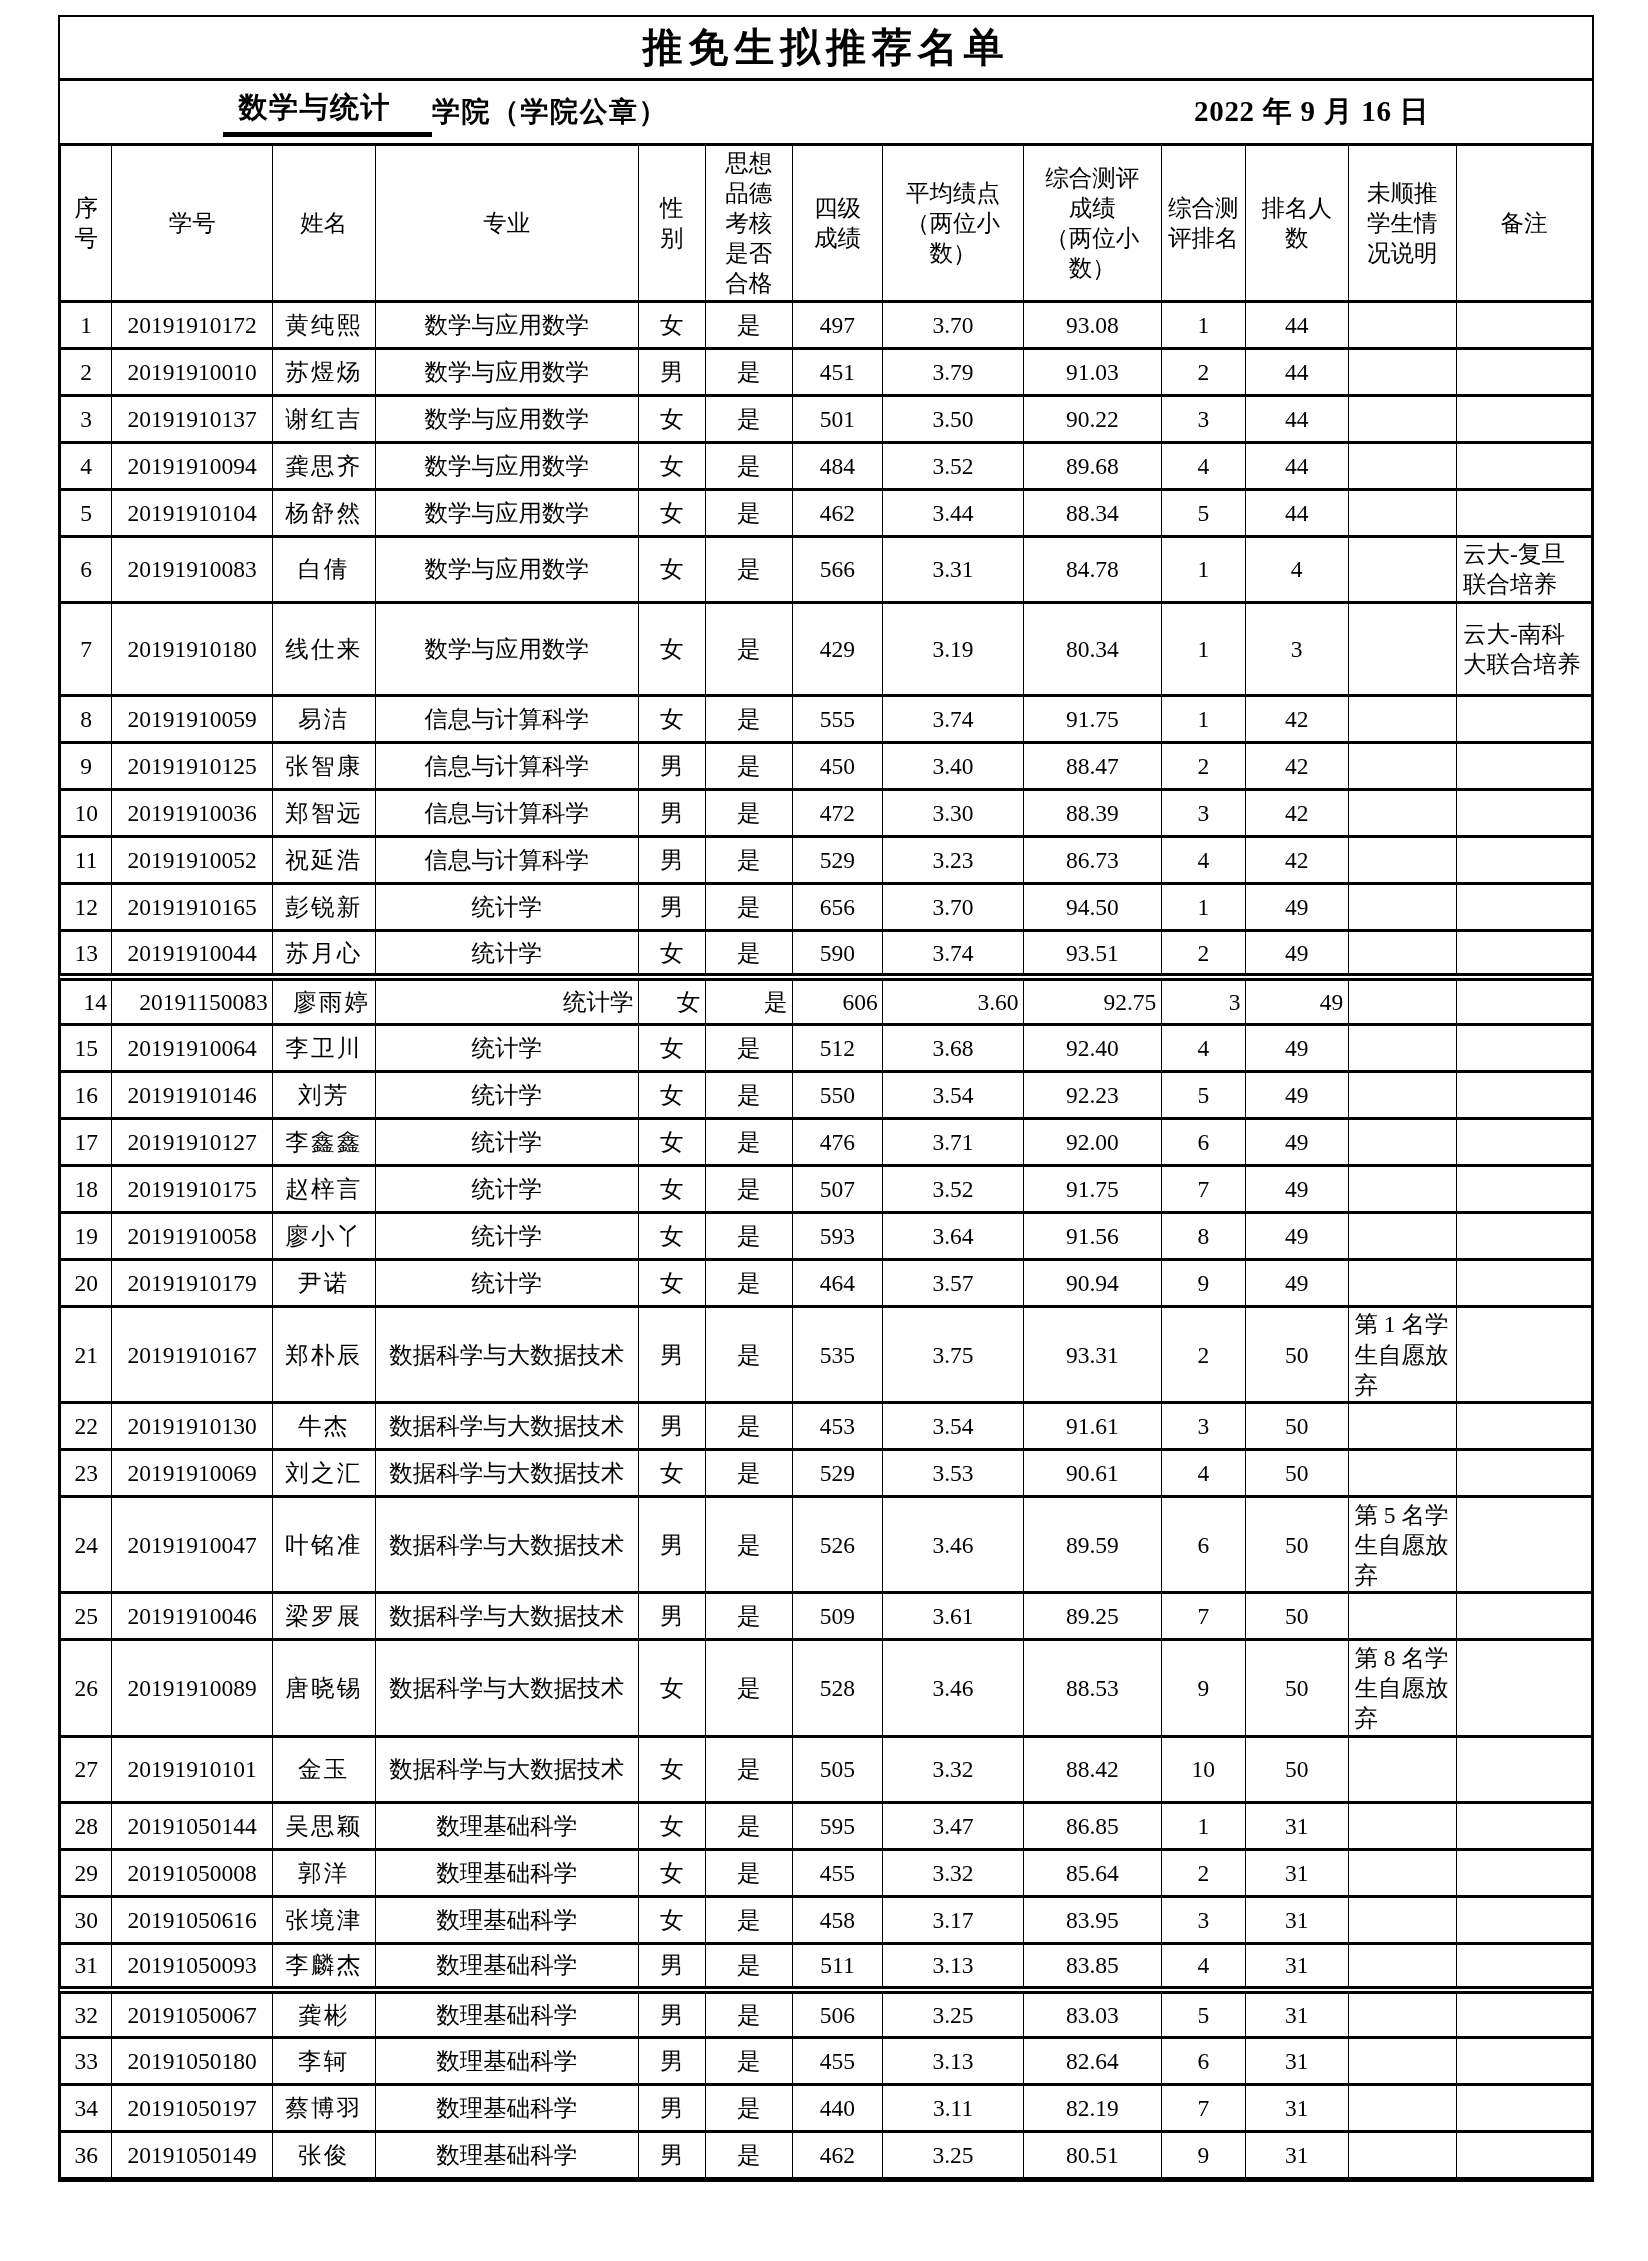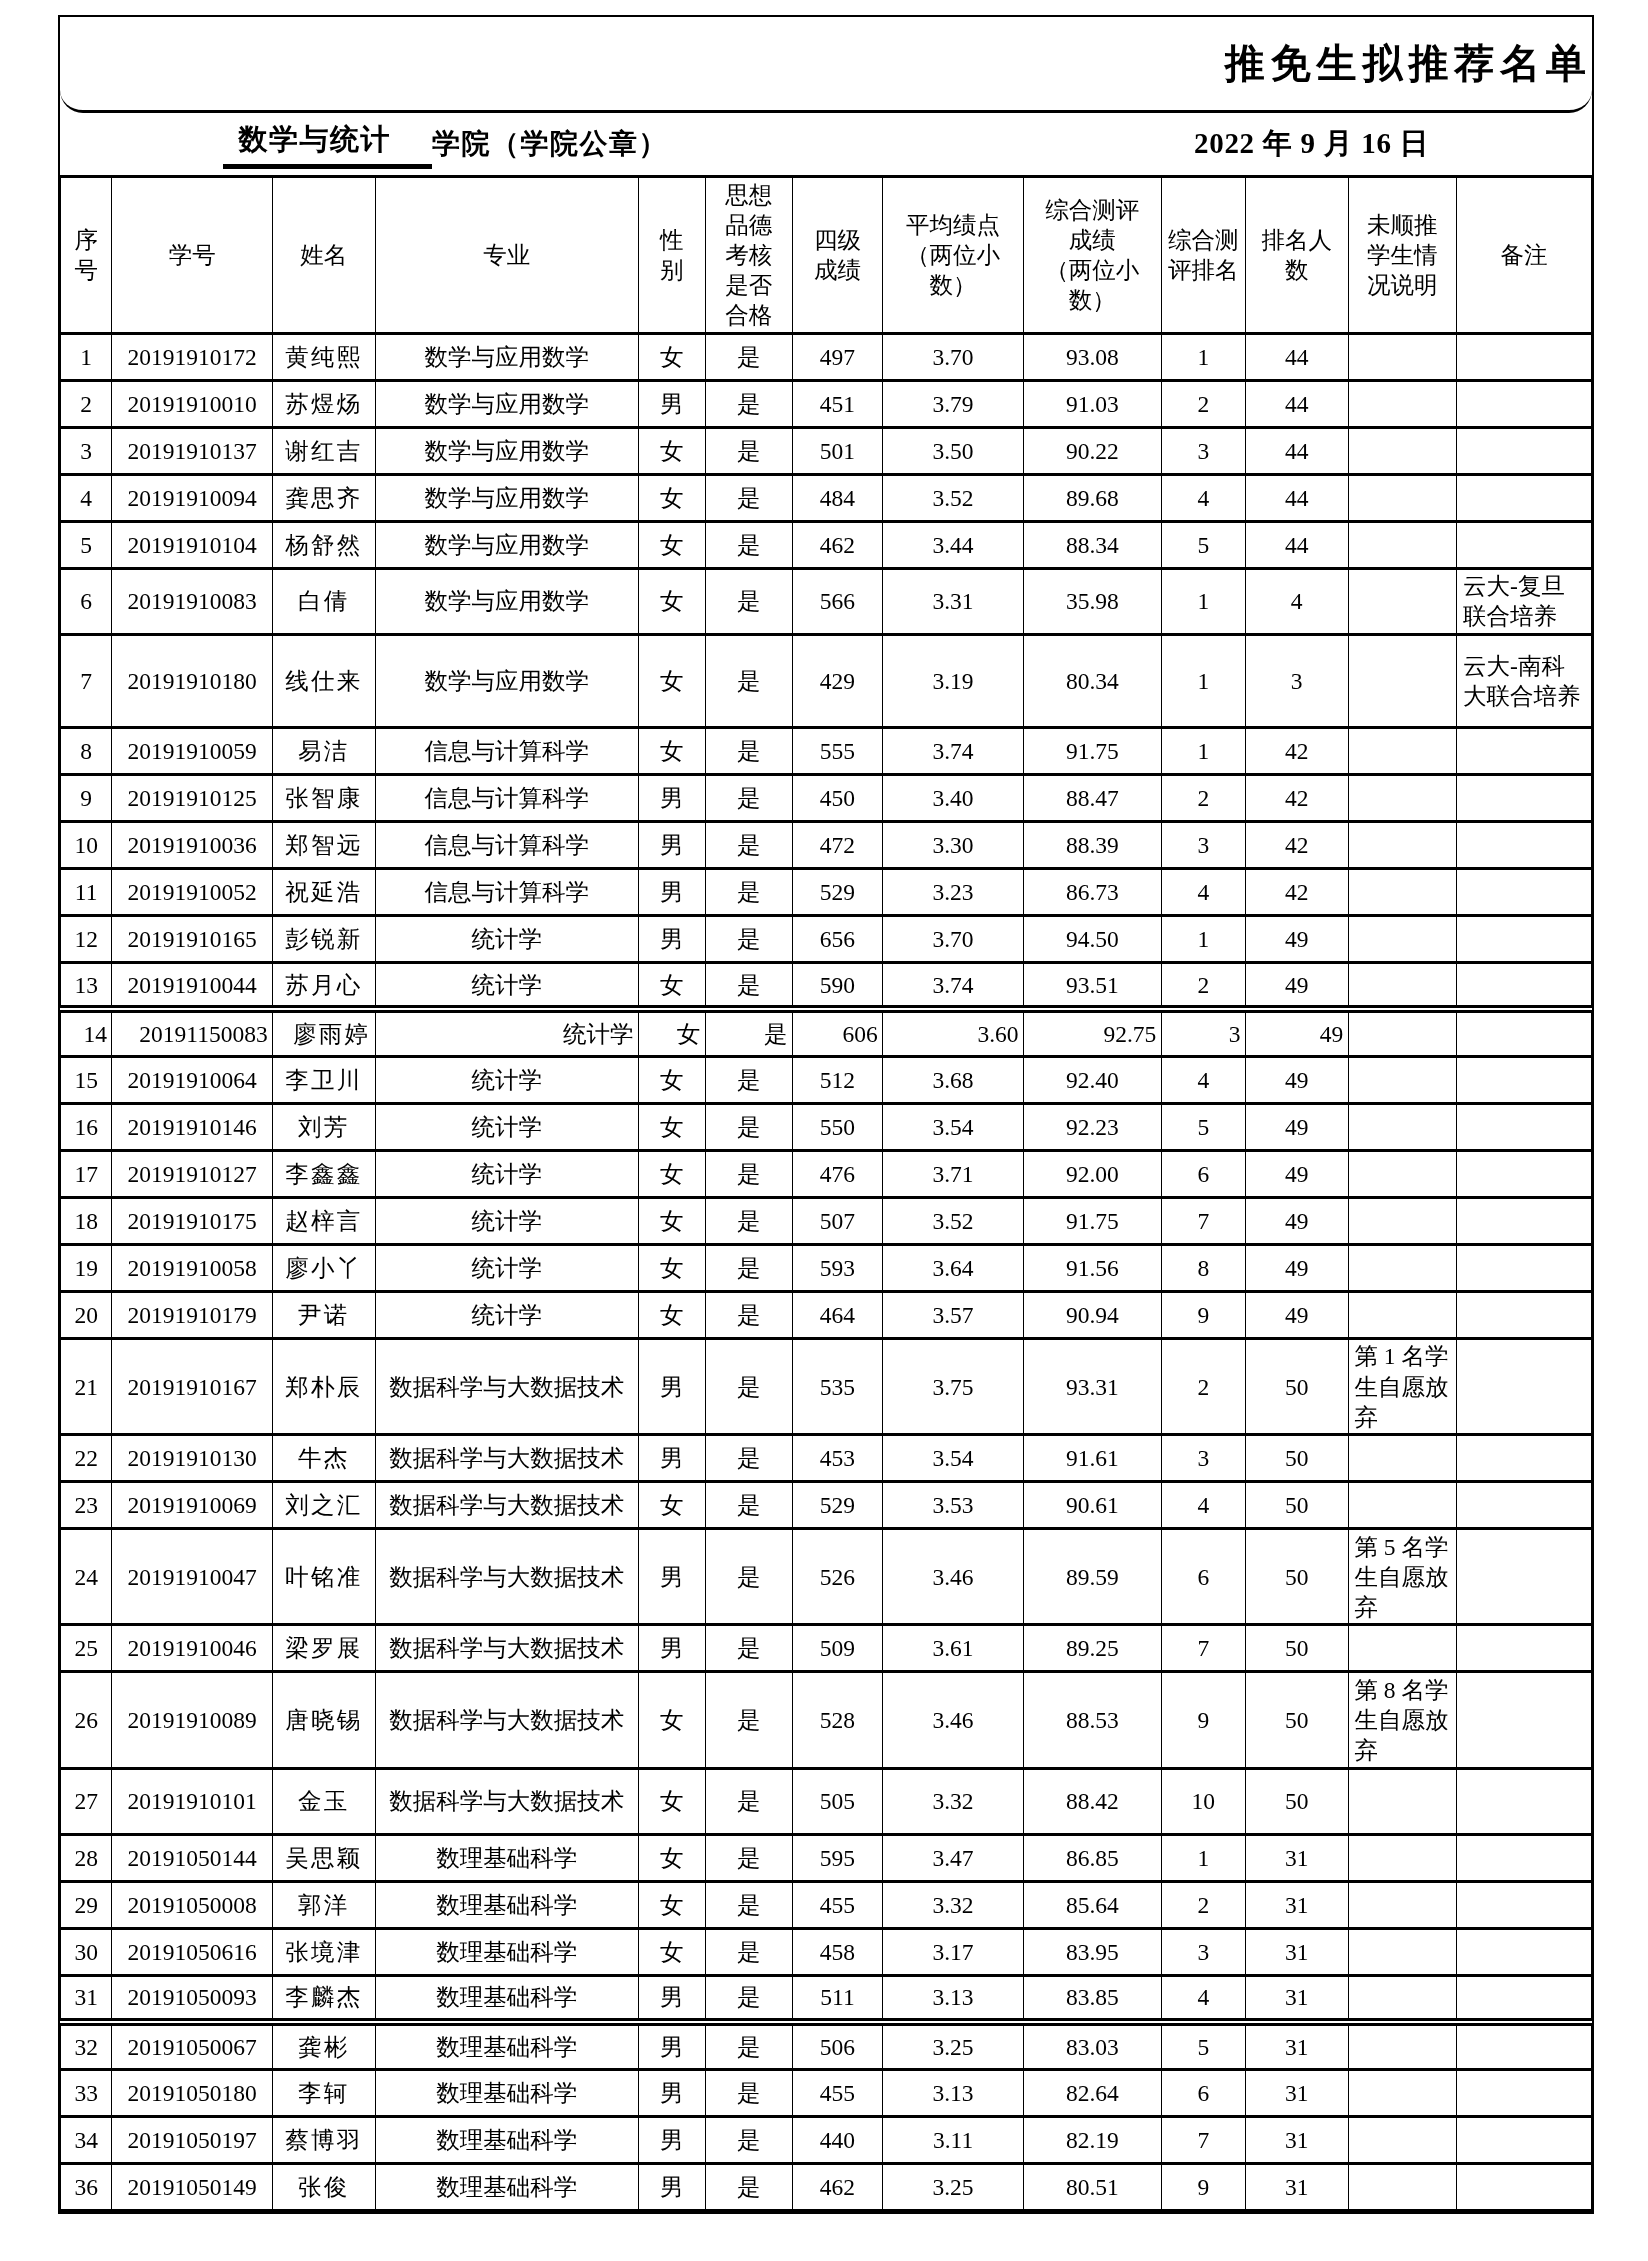--- a/index.html
+++ b/index.html
@@ -9,25 +9,24 @@
     color:#000;
     -webkit-font-smoothing:antialiased;
   }
   .doc{
     position:absolute;left:58px;top:15.4px;width:1536px;
     border:2.9px solid #000;
     box-sizing:border-box;
     background:#fff;
   }
   .title-row{
-    height:96px;
+    height:64px;
     border-bottom:3.7px solid #000;
-    display:flex;align-items:center;justify-content:flex-end;
+    display:flex;align-items:center;justify-content:center;
     box-sizing:border-box;
-    border-radius:23px;
   }
   .title-row .title{
     font-size:40px;font-weight:bold;letter-spacing:5.9px;
   }
   .subtitle-row{
     height:62px;position:relative;
     display:flex;align-items:center;
     box-sizing:border-box;
     font-weight:bold;
   }
@@ -219,21 +218,21 @@
         </tr>
         <tr>
           <td>6</td>
           <td>20191910083</td>
           <td>白倩</td>
           <td>数学与应用数学</td>
           <td>女</td>
           <td>是</td>
           <td>566</td>
           <td>3.31</td>
-          <td>35.98</td>
+          <td>84.78</td>
           <td>1</td>
           <td>4</td>
           <td></td>
           <td>云大-复旦联合培养</td>
         </tr>
         <tr>
           <td>7</td>
           <td>20191910180</td>
           <td>线仕来</td>
           <td>数学与应用数学</td>

